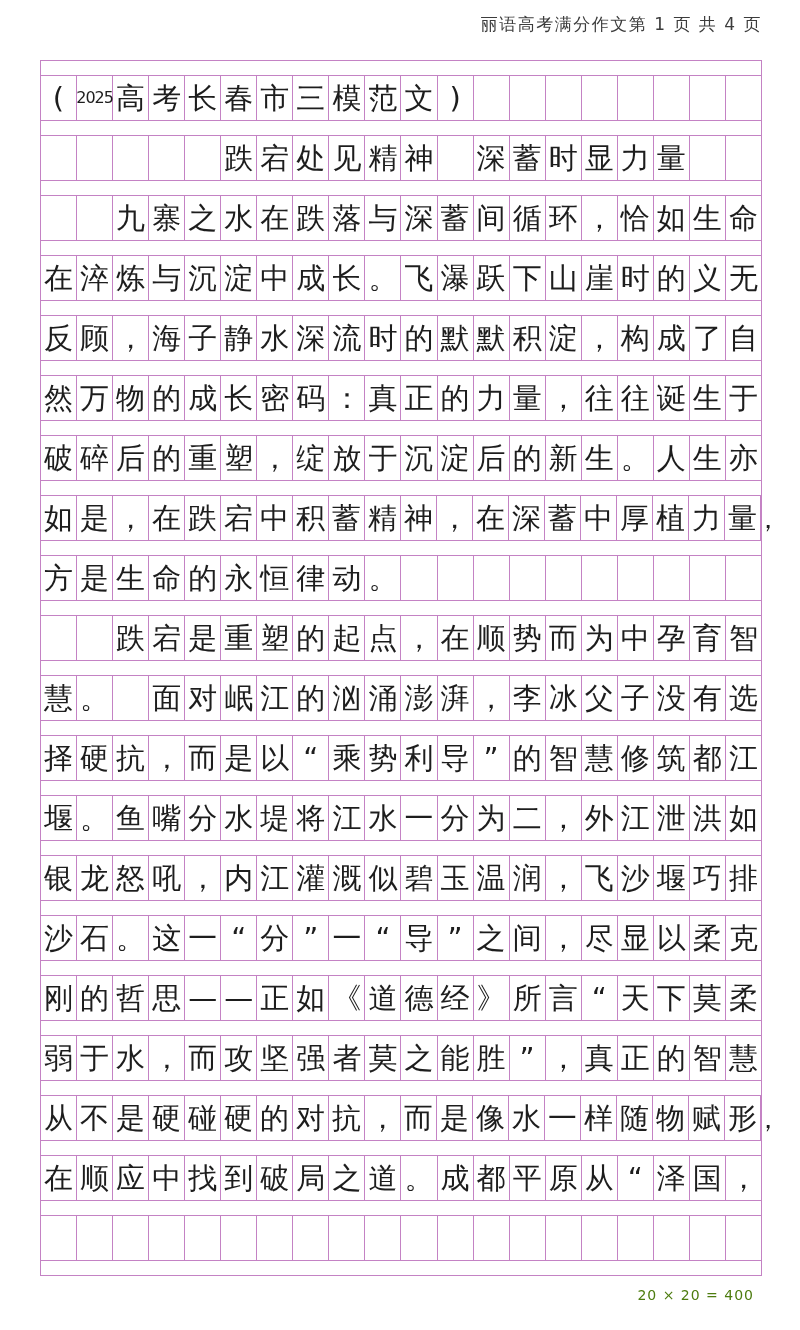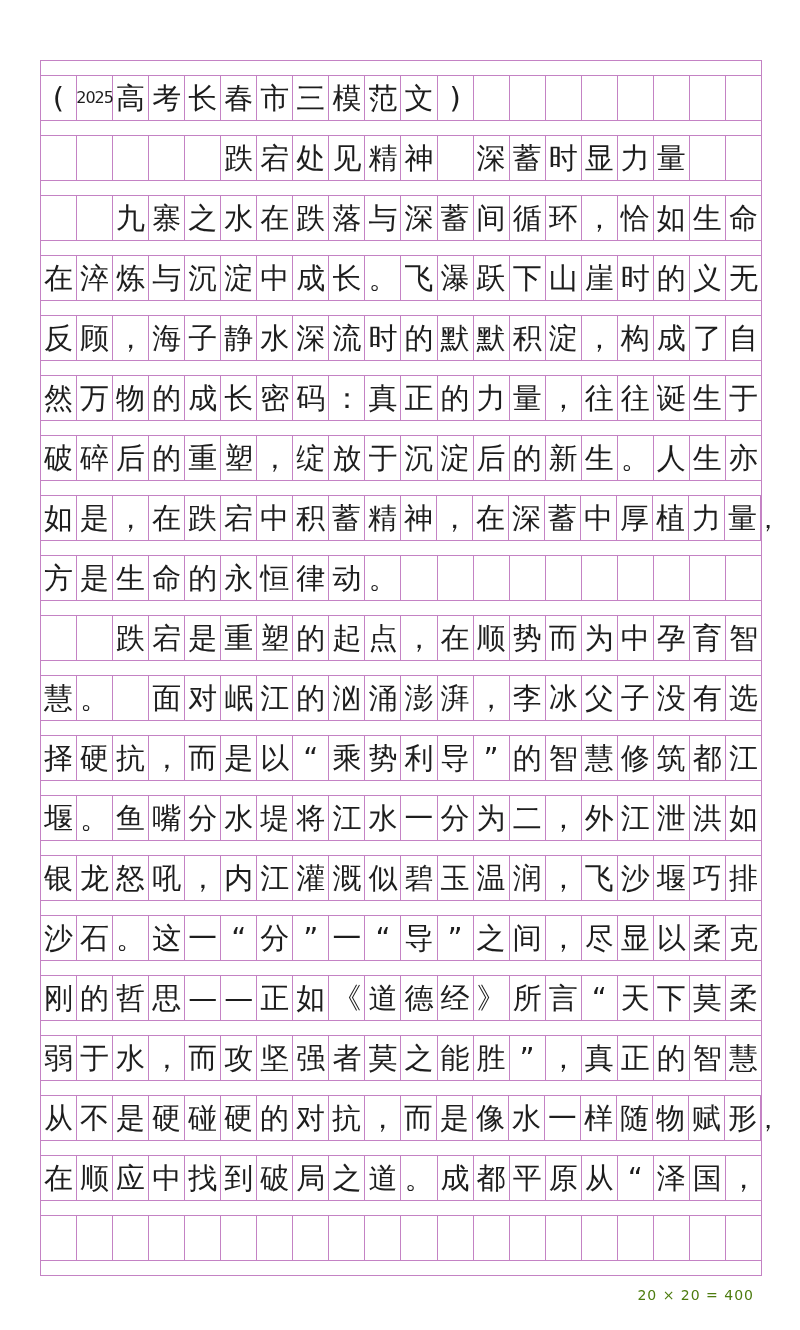--- a/index.html
+++ b/index.html
@@ -83,20 +83,21 @@
     font-size:14px;
     color:#4d7c0f;
     letter-spacing:1px;
     white-space:nowrap;
   }
 </style>
 </head>
 <body>
 
 <div class="page">
+  <div class="page-header">丽语高考满分作文第 1 页 共 4 页</div>
 
   <div class="composition-grid">
       <div class="gap-row"></div>
       <div class="cell-row">
         <div class="cell">(</div>
         <div class="cell multi">2025</div>
         <div class="cell">高</div>
         <div class="cell">考</div>
         <div class="cell">长</div>
         <div class="cell">春</div>

